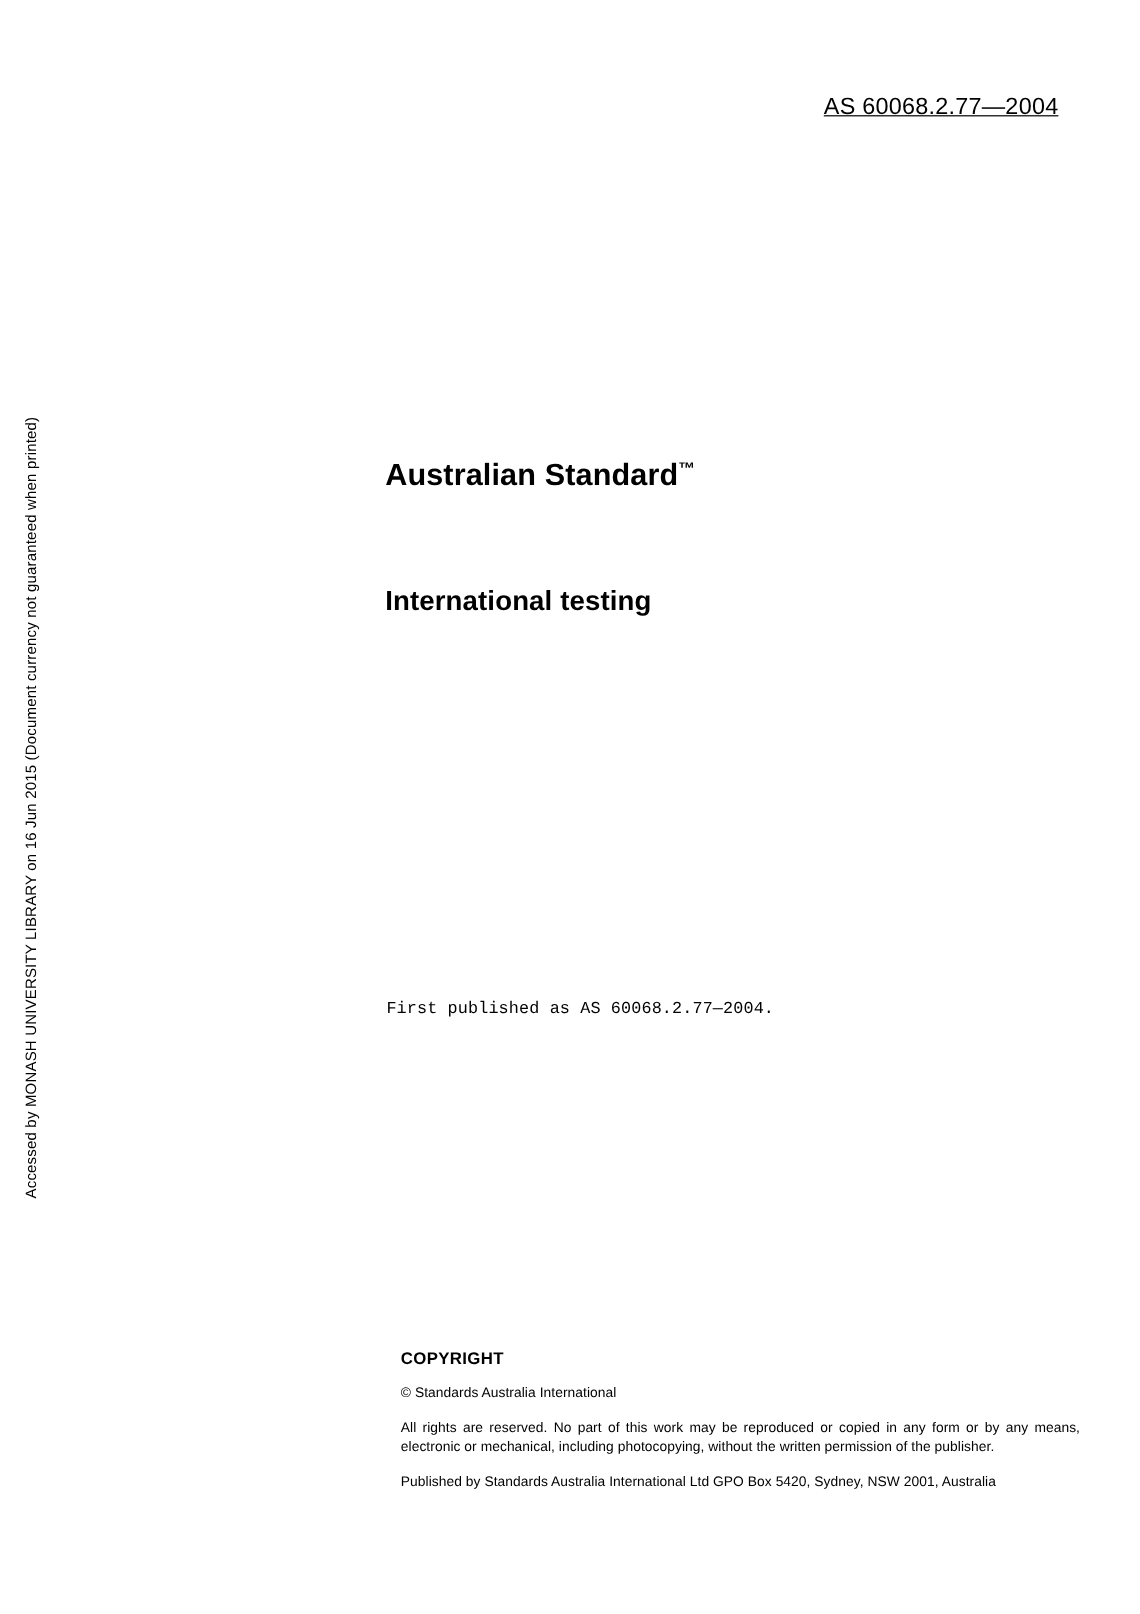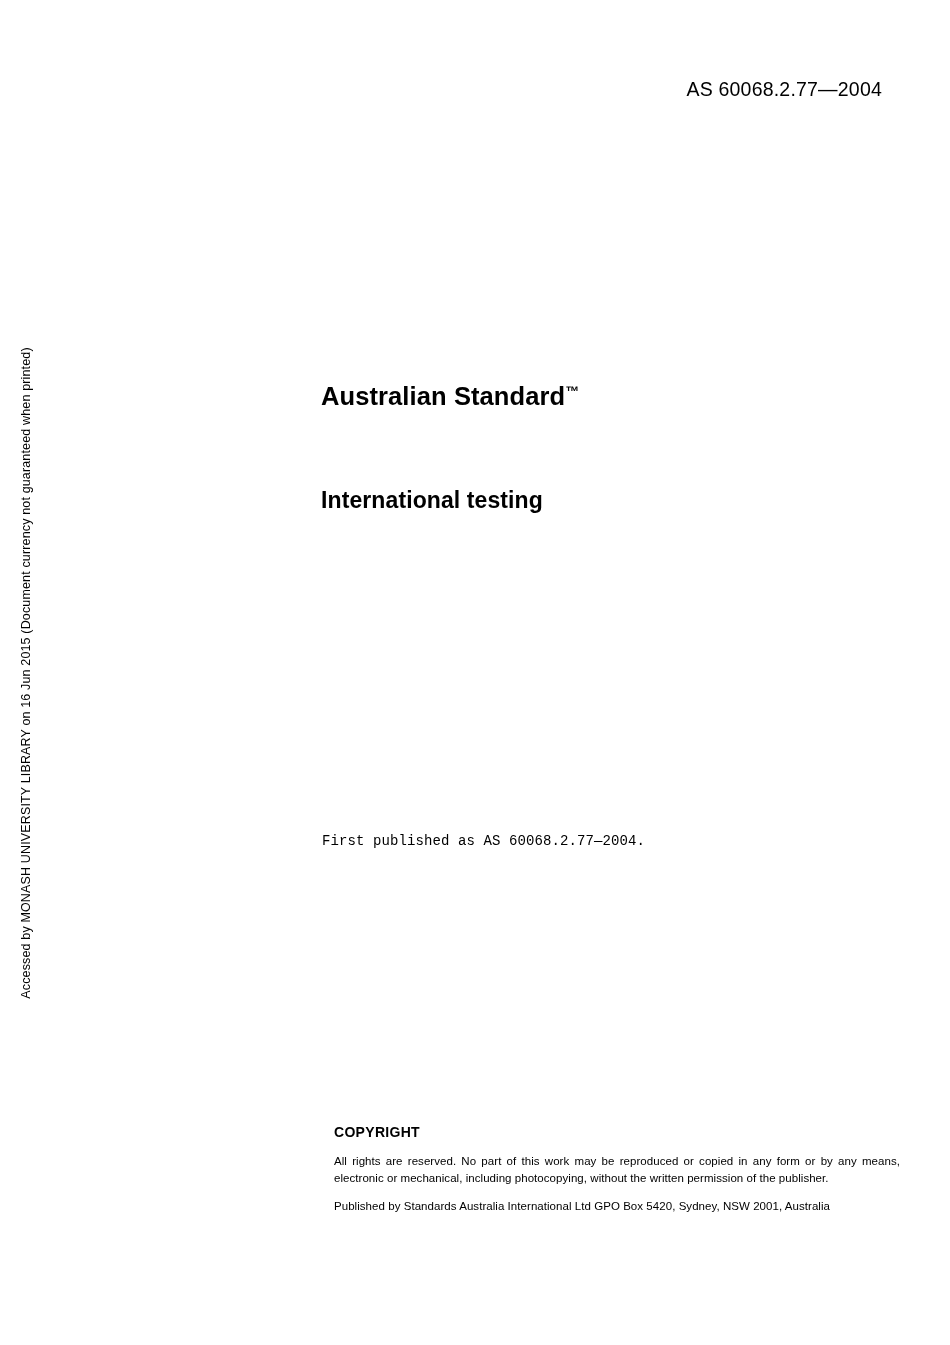--- a/index.html
+++ b/index.html
@@ -40,20 +40,21 @@
   }
 
   
   .doc-number {
     position: absolute;
     right: 68px;
     top: 78px;
     font-size: 19.5px;
     letter-spacing: 0.2px;
     text-align: right;
+    text-decoration: underline;
   }
 
   
   .title-block {
     position: absolute;
     left: 321px;
     top: 382px;
     width: 580px;
   }
   .as-title {
@@ -144,17 +145,18 @@
 
   <div class="title-block">
     <h1 class="as-title"><span>Australian Standard</span><span class="tm">™</span></h1>
     <h2 class="subject">International testing</h2>
   </div>
 
   <div class="first-published">First published as AS 60068.2.77—2004.</div>
 
   <div class="copyright-block">
     <p class="copyright-heading">COPYRIGHT</p>
+    <p class="copyright-line">© Standards Australia International</p>
     <p class="copyright-para">All rights are reserved. No part of this work may be reproduced or copied in any form or by any means, electronic or mechanical, including photocopying, without the written permission of the publisher.</p>
     <p class="copyright-para last">Published by Standards Australia International Ltd GPO Box 5420, Sydney, NSW 2001, Australia</p>
   </div>
 
 </div>
 
 </body></html>

